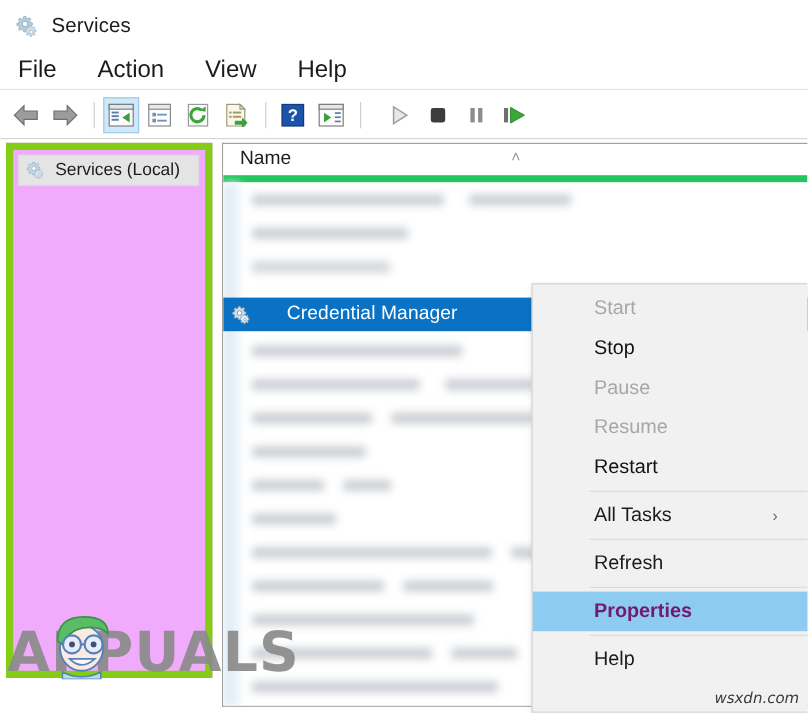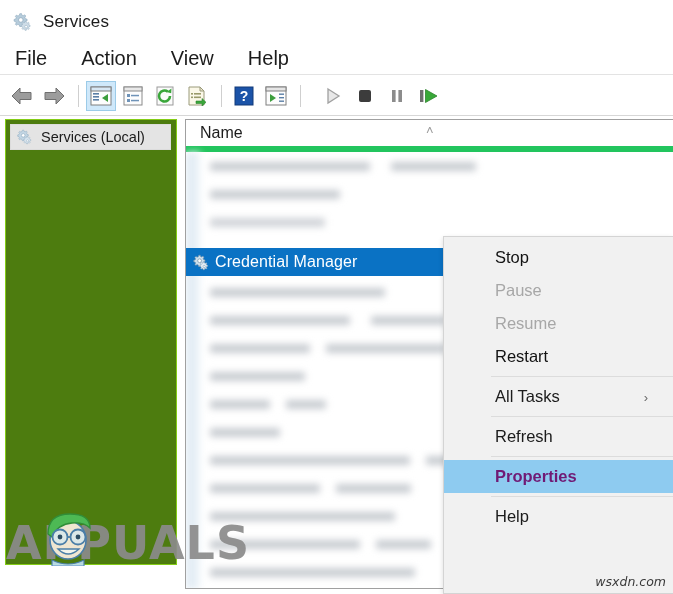--- a/index.html
+++ b/index.html
@@ -60,21 +60,21 @@
     position: relative; flex: none;
   }
   .tb-btn.active { background: #cfe8fa; border: 1px solid #9ccbe8; }
   .tb-sep { width: 1px; height: 22px; background: #cfcfcf; margin: 0 7px; flex: none; }
   .tb-gap { width: 10px; flex: none; }
   .tb-btn svg { display: block; }
 
   
   .pane-left {
     position: absolute; left: 5px; top: 119px; width: 172px; height: 446px;
-    background: #4d7c0f; border: 1px solid #84cc16;
+    background: #f0abfc; border: 6px solid #84cc16;
     overflow: hidden;
   }
   .tree-item {
     display: flex; align-items: center;
     height: 26px; margin: 4px 5px 0 4px;
     padding-left: 5px;
     background: #e4e4e4;
     border: 1px solid #dcdcdc;
   }
   .tree-item .ti-icon { width: 18px; height: 18px; margin-right: 7px; flex: none; }
@@ -107,20 +107,21 @@
     position: absolute; left: 0; top: 0; width: 14px; height: 100%;
     background: linear-gradient(to right, #dce8f2, #eef4f9);
   }
 
   
   .sel-row {
     position: absolute; left: 0; top: 96px; width: 488px; height: 28px;
     background: #0a72c4;
     display: flex; align-items: center; padding-left: 6px;
     z-index: 3;
+    gap: 24px;
   }
   .sel-row .sr-icon { width: 19px; height: 19px; margin-right: 4px; flex: none; }
   .sel-row .sr-label { font-size: 16px; color: #ffffff; letter-spacing: .1px; }
 
   
   .ctx {
     position: absolute; left: 443px; top: 236px; width: 230px; height: 358px;
     background: #f1f1f1;
     border: 1px solid #d4d4d4;
     border-right: none;
@@ -366,20 +367,23 @@
           </svg>
         </div>
         <div class="sr-label">Credential Manager</div>
       </div>
 
     </div>
   </div>
 
   <div class="ctx">
 
+    <div class="ctx-item disabled">
+      <span>Start</span>
+    </div>
     <div class="ctx-item bold">
       <span>Stop</span>
     </div>
     <div class="ctx-item disabled">
       <span>Pause</span>
     </div>
     <div class="ctx-item disabled">
       <span>Resume</span>
     </div>
     <div class="ctx-item bold">

